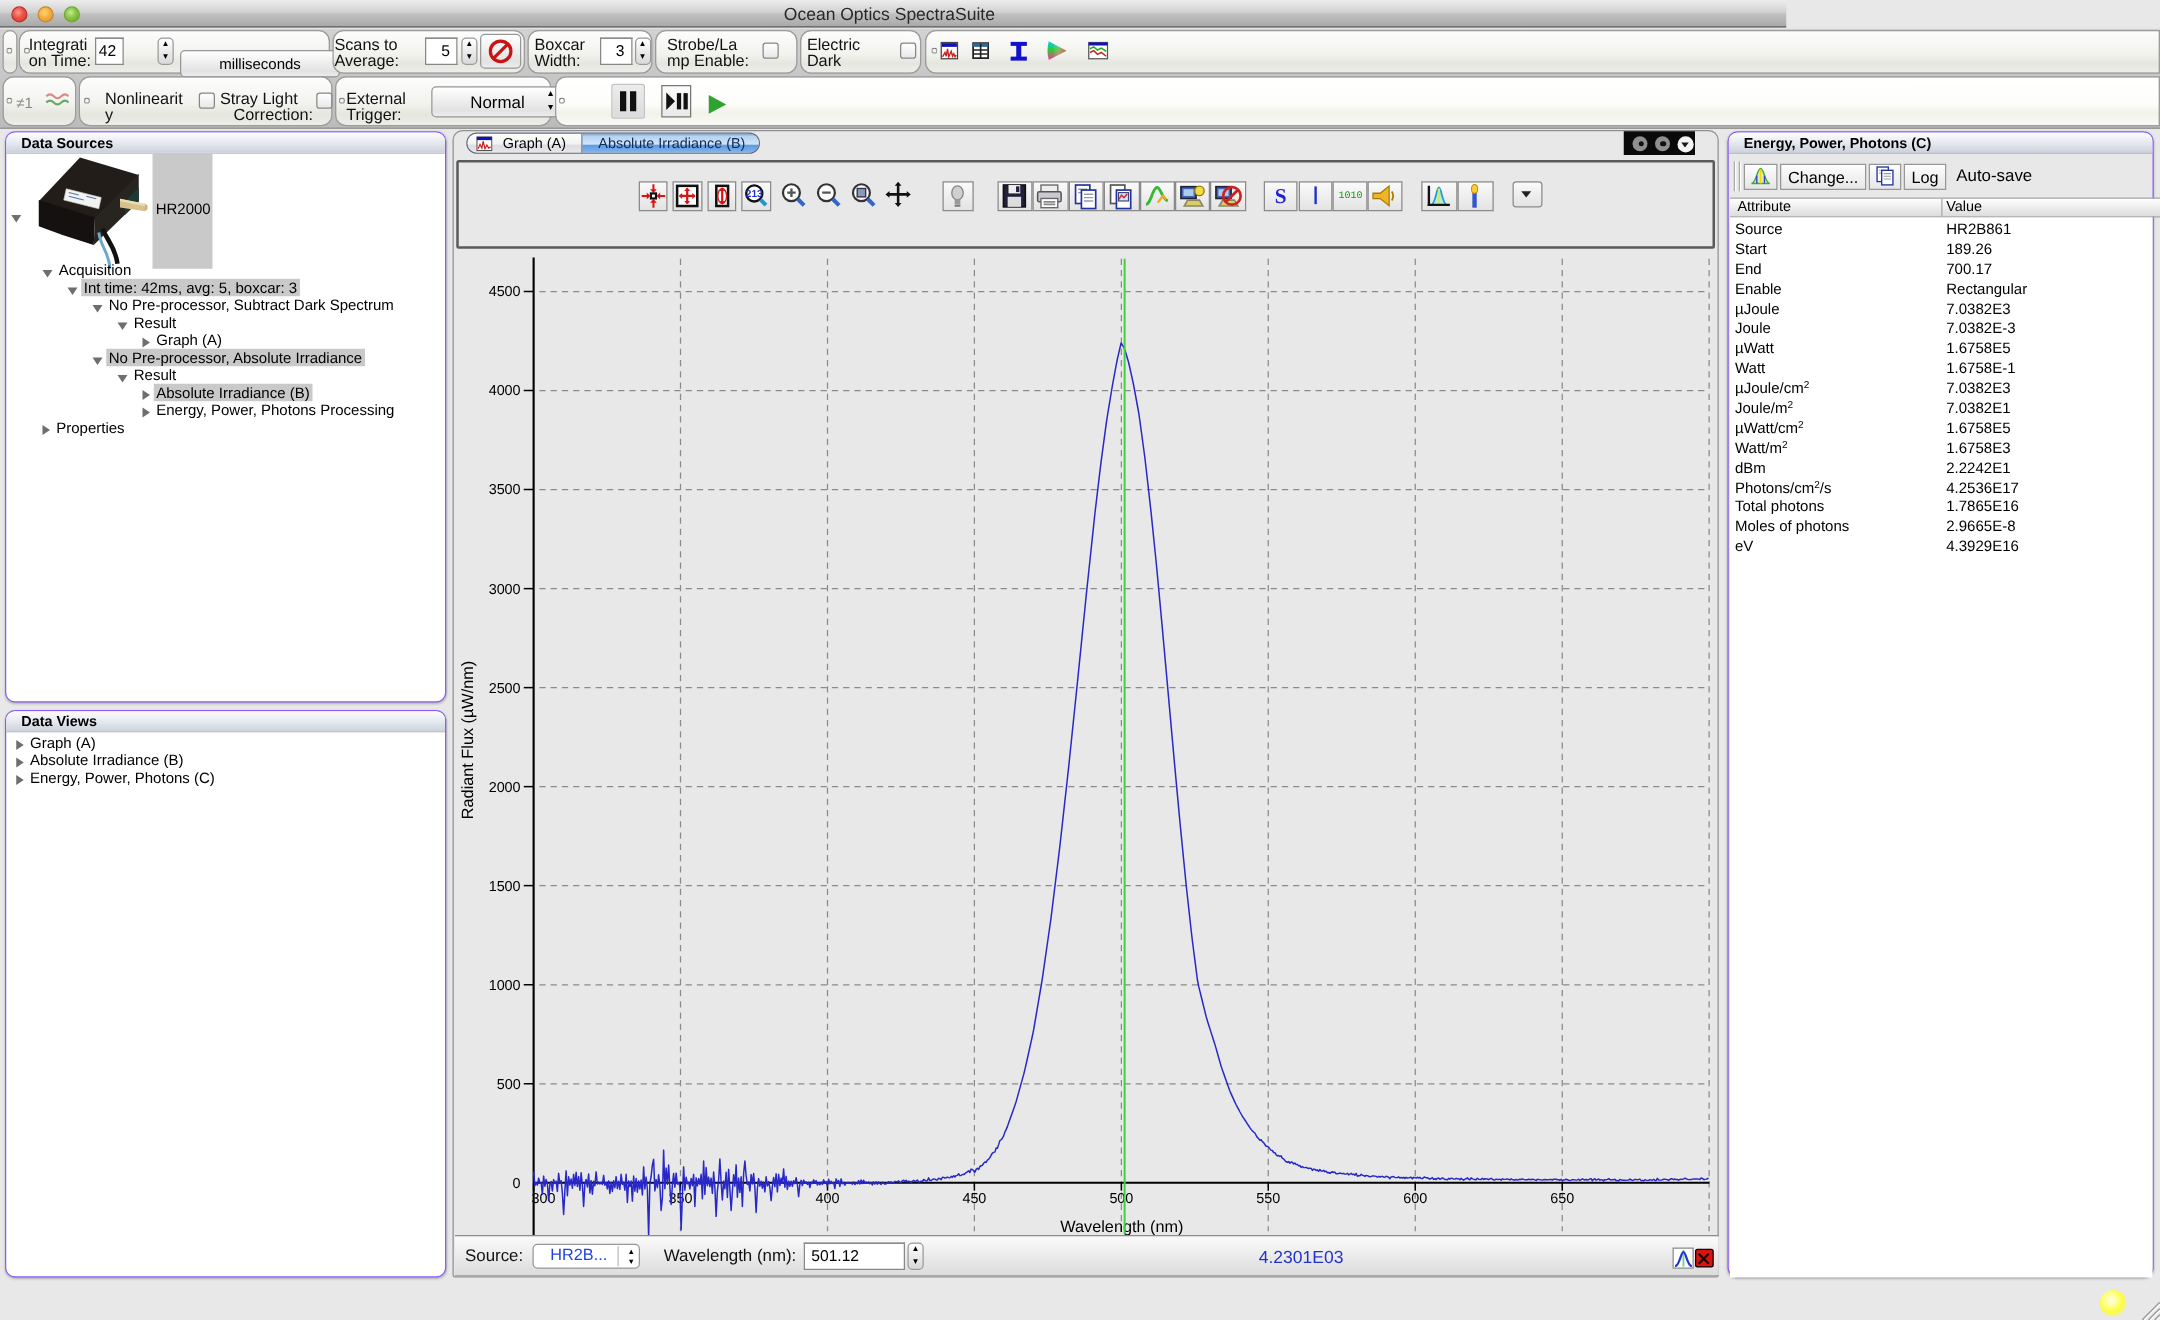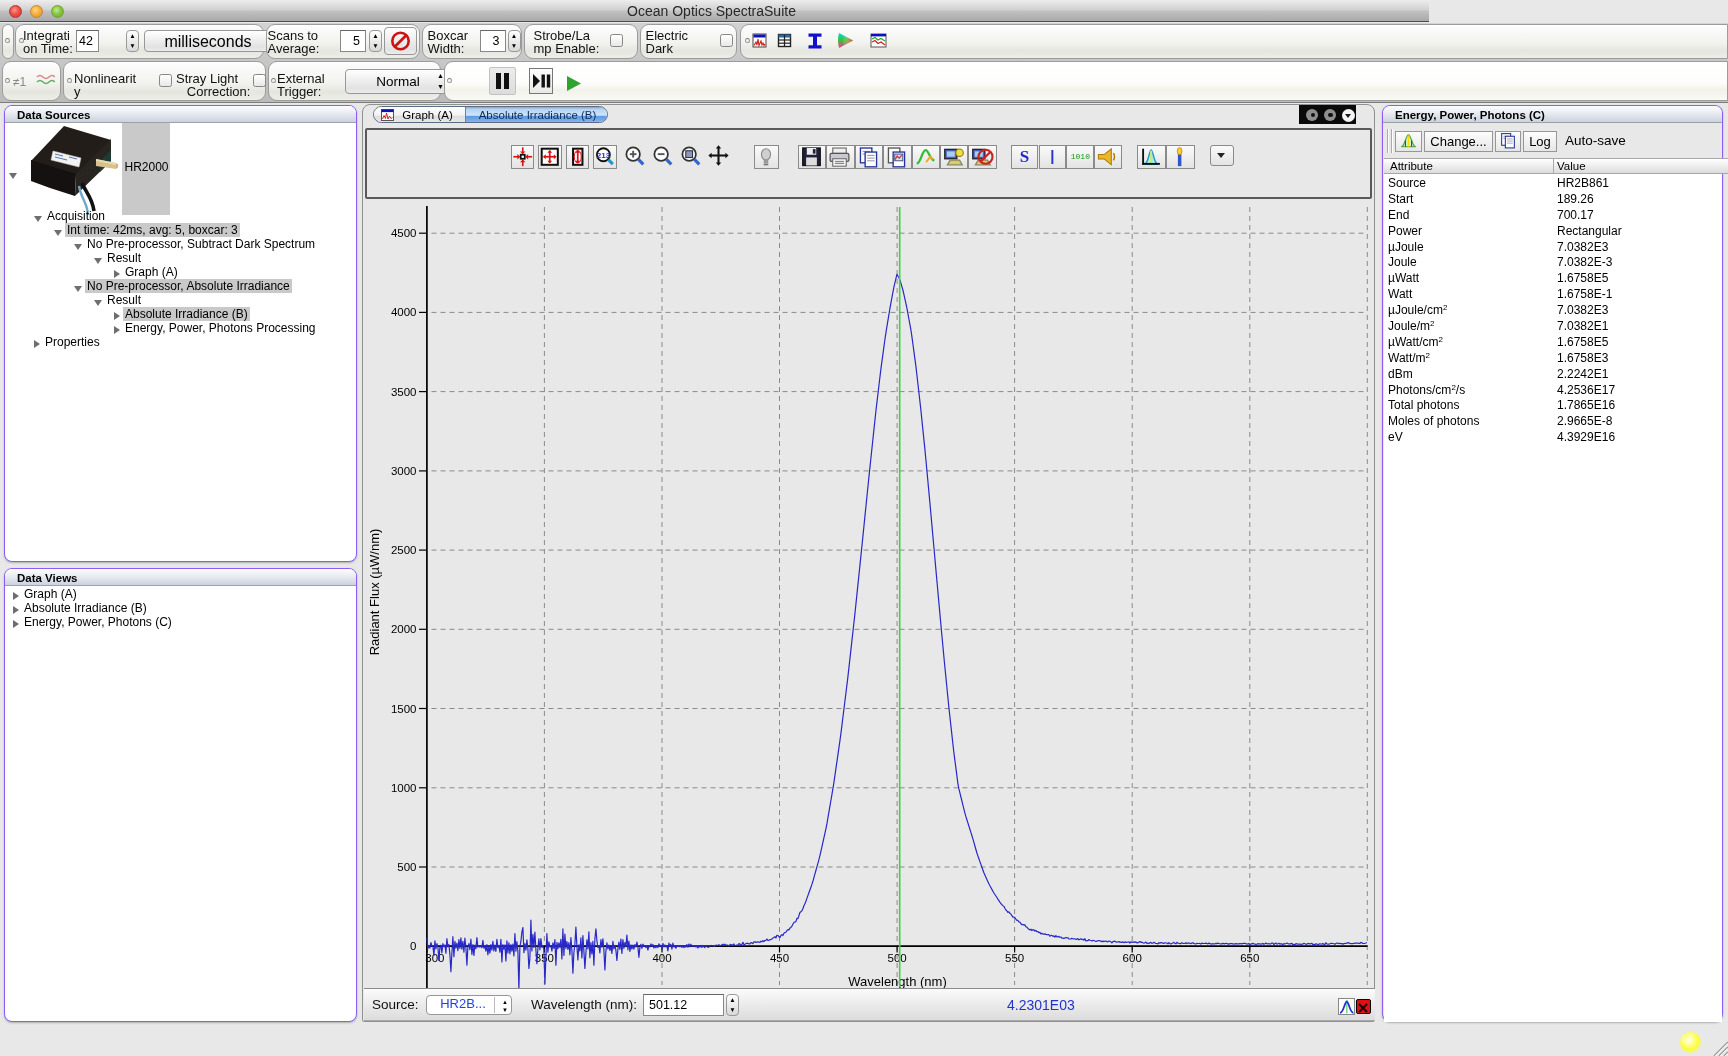--- a/index.html
+++ b/index.html
@@ -62,21 +62,21 @@
 <div id="toolstrip">
 
 <div class="seg" style="left:1.5px;top:.5px;width:12px;height:35px"></div>
 <div class="grip" style="left:5px;top:15px"></div>
 <div class="seg" style="left:15px;top:.5px;width:249px;height:35px"></div>
 <div class="grip" style="left:19px;top:15px"></div>
 <div class="lbl" style="left:23px;top:6px">Integrati
 on Time:</div>
 <div class="fld" style="left:76px;top:7px;width:23px;height:22px;line-height:20px">42</div>
 <div class="stp" style="left:126px;top:7px">▲<br>▼</div>
-<div class="btn" style="left:144px;top:7px;width:128px;height:22px;line-height:21px;font-size:16px">milliseconds</div>
+<div class="btn" style="left:144px;top:17px;width:128px;height:22px;line-height:21px;font-size:12px">milliseconds</div>
 <div class="seg" style="left:266px;top:.5px;width:154px;height:35px"></div>
 <div class="lbl" style="left:267.5px;top:6px">Scans to
 Average:</div>
 <div class="fld" style="left:340px;top:7px;width:26px;height:22px;line-height:20px">5</div>
 <div class="stp" style="left:369px;top:7px">▲<br>▼</div>
 <div class="btn" style="left:383.5px;top:4px;width:33.5px;height:28px">
  <svg width="31" height="26" viewBox="0 0 31 26">
         <circle cx="15.5" cy="13" r="8.2" fill="none" stroke="#cc1212" stroke-width="2.6"></circle>
         <line x1="10" y1="18.5" x2="21" y2="7.5" stroke="#cc1212" stroke-width="2.6"></line>
       </svg></div>
@@ -138,21 +138,21 @@
 
 <div class="seg" style="left:1.5px;top:37.5px;width:59.5px;height:40.5px"></div>
 <div class="grip" style="left:5px;top:55px"></div>
 <div class="lbl" style="left:13px;top:53px;color:#888;font-size:12px">≠1</div>
 <svg class="abs" style="left:36px;top:50px" width="19" height="13" viewBox="0 0 19 13">
       <path d="M1,4 Q4,1 7,4 T13,4 T19,4" fill="none" stroke="#dd8888" stroke-width="1.6"></path>
       <path d="M1,9 Q4,6 7,9 T13,9 T19,9" fill="none" stroke="#66aa66" stroke-width="1.6"></path>
     </svg>
 <div class="seg" style="left:63px;top:37.5px;width:202.5px;height:40.5px"></div>
 <div class="grip" style="left:67px;top:55px"></div>
-<div class="lbl" style="left:74px;top:49px">Nonlinearit
+<div class="lbl" style="left:84px;top:49px">Nonlinearit
 y</div>
 <div class="cbx" style="left:158.5px;top:51px"></div>
 <div class="lbl" style="left:176px;top:49px">Stray Light
    Correction:</div>
 <div class="cbx" style="left:252.5px;top:51px"></div>
 <div class="seg" style="left:267.5px;top:37.5px;width:173.5px;height:40.5px"></div>
 <div class="grip" style="left:271px;top:55px"></div>
 <div class="lbl" style="left:277px;top:49px">External
 Trigger:</div>
 <div class="btn" style="left:345px;top:46px;width:106px;height:25px;line-height:24px;font-size:13.5px">Normal<span style="position:absolute;right:6px;top:0;font-size:7px;line-height:11px">▲<br>▼</span></div>
@@ -485,21 +485,21 @@
           </tr>
   <tr>
             <td>Start</td>
             <td>189.26</td>
           </tr>
   <tr>
             <td>End</td>
             <td>700.17</td>
           </tr>
   <tr>
-            <td>Power</td>
+            <td>Enable</td>
             <td>Rectangular</td>
           </tr>
   <tr>
             <td>µJoule</td>
             <td>7.0382E3</td>
           </tr>
   <tr>
             <td>Joule</td>
             <td>7.0382E-3</td>
           </tr>

